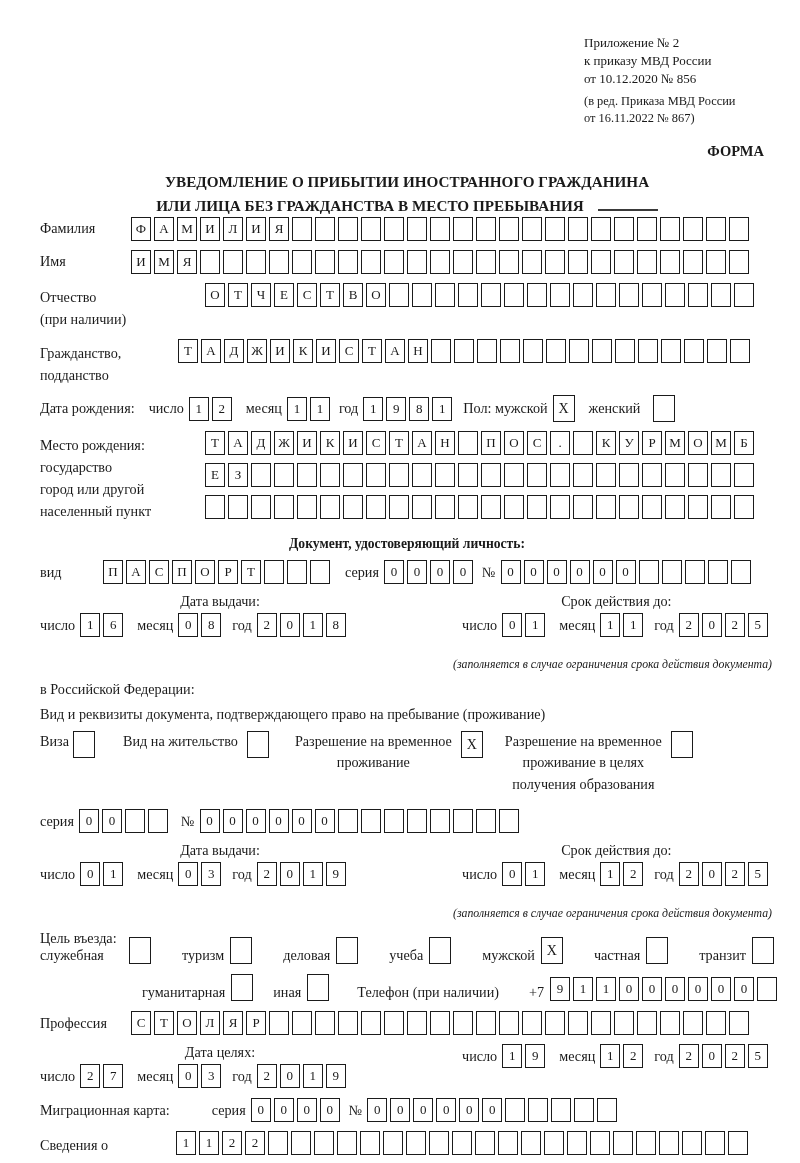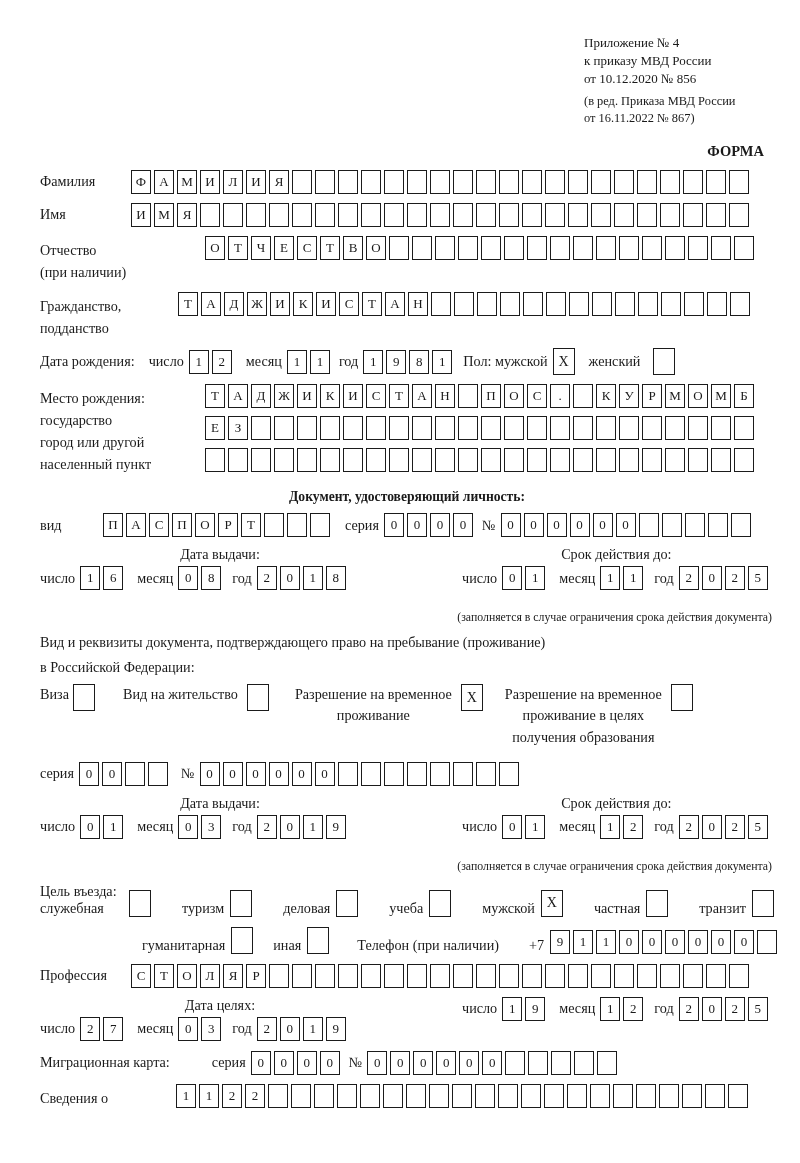--- a/index.html
+++ b/index.html
@@ -43,47 +43,53 @@
   .ctr-head{font-weight:bold; text-align:center; font-size:13.6px; margin:2px 0 8px;}
   
   .drow{display:flex; margin-bottom:2px;}
   .dcol{flex:none;}
   .dcol-l{width:360px;}
   .dcol-r{padding-left:62px;}
   .dhead{text-align:center; margin-bottom:3px;}
   .dfields{display:flex; align-items:center;}
   .dlbl{white-space:nowrap; margin-right:5px;}
   .dlbl.m{margin-left:11px;} 
-  .note{text-align:right; font-size:11.8px; margin:20px 2px 9px 0;}
+  .note{text-align:right; font-size:11.8px; margin:20px 2px 9px 0;font-style:italic;}
   .plain{margin:2px 0 8px;}
   
   .visa-row{display:flex; align-items:flex-start; margin:6px 0 14px;}
   .visa-item{display:flex; align-items:flex-start;}
   .visa-label{text-align:center; line-height:1.5;}
   .visa-item .cbox{margin-left:9px;}
   
   .purpose{display:flex; align-items:flex-end; margin-bottom:10px; flex-wrap:nowrap;}
   .purpose .cbox{margin-left:6px;}
   .purpose .plbl{margin-left:31px; white-space:nowrap;}
   .indent102{margin-left:102px;}
 </style>
 </head>
 <body>
 
 <div class="page">
 
   <div class="hdr">
-    <div>Приложение № 4</div>
+    <div>Приложение № 2</div>
     <div>к приказу МВД России</div>
     <div>от 10.12.2020 № 856</div>
     <div class="sub" style="font-size:12.4px;">(в ред. Приказа МВД России</div>
     <div style="font-size:12.4px;">от 16.11.2022 № 867)</div>
   </div>
   <div class="forma">ФОРМА</div>
 
+  <div class="title">
+    <div>УВЕДОМЛЕНИЕ О ПРИБЫТИИ ИНОСТРАННОГО ГРАЖДАНИНА</div>
+    <div>
+      <span>ИЛИ ЛИЦА БЕЗ ГРАЖДАНСТВА В МЕСТО ПРЕБЫВАНИЯ</span><span class="tblank"></span>
+    </div>
+  </div>
 
 
   <div class="row">
     <span class="lbl w91">Фамилия</span>
     <span class="boxes">
         <span class="box">Ф</span>
         <span class="box">А</span>
         <span class="box">М</span>
         <span class="box">И</span>
         <span class="box">Л</span>
@@ -406,22 +412,22 @@
             <span class="box">2</span>
             <span class="box">0</span>
             <span class="box">2</span>
             <span class="box">5</span>
           </span>
       </div>
     </div>
   </div>
   <div class="note">(заполняется в случае ограничения срока действия документа)</div>
 
+  <div class="plain">в Российской Федерации:</div>
   <div class="plain">Вид и реквизиты документа, подтверждающего право на пребывание (проживание)</div>
-  <div class="plain">в Российской Федерации:</div>
 
   <div class="visa-row">
     <div class="visa-item">
       <span class="visa-label">Виза</span>
       <span class="cbox" style="margin-left:4px;"></span>
     </div>
     <div class="visa-item" style="margin-left:28px;">
       <span class="visa-label">Вид на жительство</span>
       <span class="cbox"></span>
     </div>

